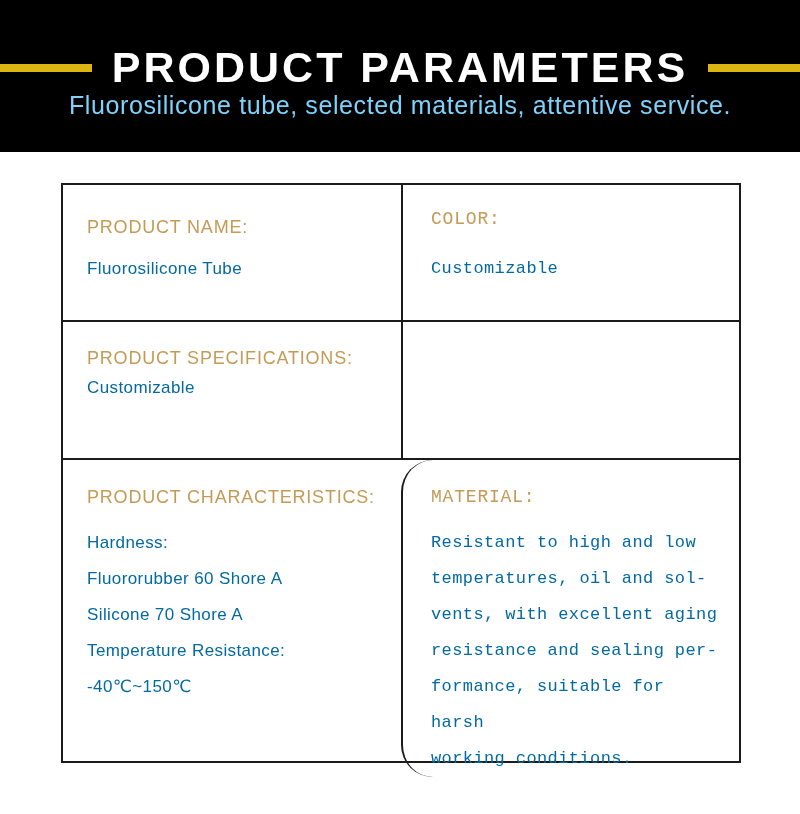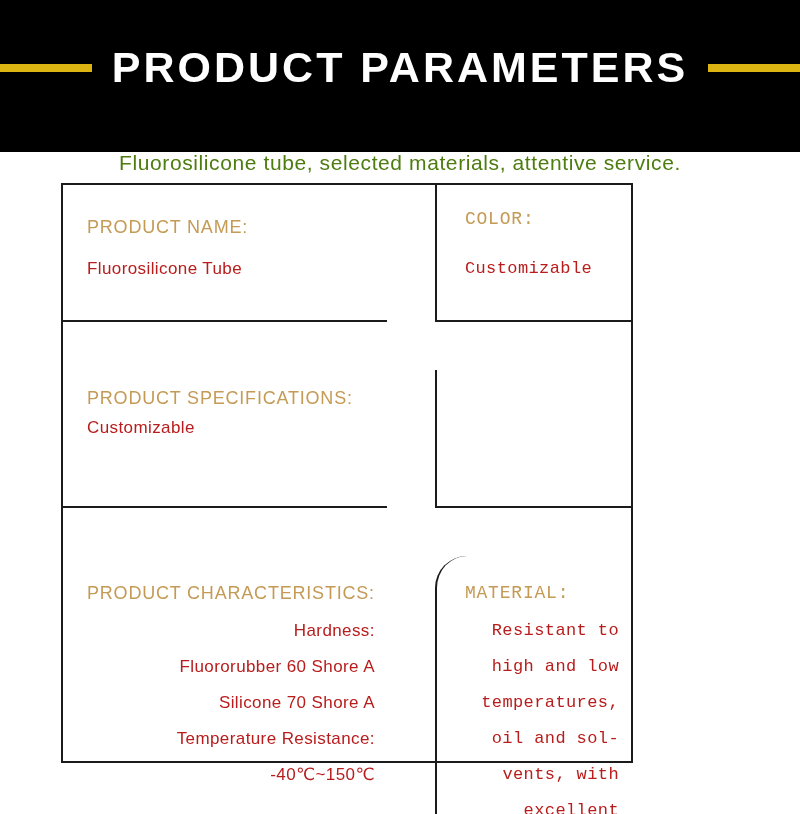--- a/index.html
+++ b/index.html
@@ -1,15 +1,15 @@
 <!DOCTYPE html>
 <html><head>
 <meta charset="utf-8">
 <style>
-  * { margin: 0; padding: 0; box-sizing: border-box; gap: 48px; }
+  * { margin: 0; padding: 0; box-sizing: border-box; }
   html, body {
     width: 800px;
     height: 814px;
     background: #ffffff;
     font-family: "Liberation Sans", "DejaVu Sans", sans-serif;
     overflow: hidden;
   }
 
   
   .banner {
@@ -34,74 +34,73 @@
   }
   .page-title {
     color: #ffffff;
     font-size: 43px;
     font-weight: bold;
     letter-spacing: 3px;
     line-height: 1.1;
     white-space: nowrap;
   }
   .page-subtitle {
-    color: #4d7c0f;
-    font-size: 21px;
+    color: #7dd3fc;
+    font-size: 25px;
     letter-spacing: 0.6px;
-    margin-top: 12px;
     white-space: nowrap;
   }
 
   
   .param-table {
-    width: 572px;
+    width: 680px;
     height: 580px;
     margin: 31px 0 0 61px;
     border: 2px solid #1B1B1B;
     display: grid;
     grid-template-columns: 1fr 1fr;
     grid-template-rows: 137px 138px 1fr;
     background: #ffffff;
   }
   .cell {
     padding: 22px 12px 0 24px;
   }
   .cell.col-right {
     border-left: 2px solid #1B1B1B;
     padding-left: 28px;
     font-family: Liberation Mono, monospace;
   }
   .cell.row-1, .cell.row-2 {
     border-bottom: 2px solid #1B1B1B;
   }
-  .cell.row-2 { padding-top: 16px; }
+  .cell.row-2 { padding-top: 24px; }
   .cell.row-3 { padding-top: 25px; border-radius: 32px; }
 
   .cell-label {
     color: #C49A55;
     font-size: 18px;
     letter-spacing: 0.8px;
     line-height: 24px;
     white-space: nowrap;
   }
   .cell-value {
-    color: #b91c1c;
+    color: #0369a1;
     font-size: 17px;
     letter-spacing: 0.4px;
     line-height: 36px;
     white-space: pre-line;
   }
   
   .cell-product-name .cell-label { margin-top: 8px; }
   .cell-product-name .cell-value { margin-top: 12px; }
   .cell-color .cell-value { margin-top: 20px; }
   .cell-specifications .cell-value,
   .cell-material .cell-value { margin-top: 0; }
   .cell-characteristics .cell-value,
-  .cell-feature .cell-value { margin-top: 8px; text-align: right; }
+  .cell-feature .cell-value { margin-top: 16px; }
 </style>
 </head>
 <body>
 
 <header class="banner">
   <div class="title-row">
     <span class="dash"></span>
     <h1 class="page-title">PRODUCT PARAMETERS</h1>
     <span class="dash"></span>
   </div>

